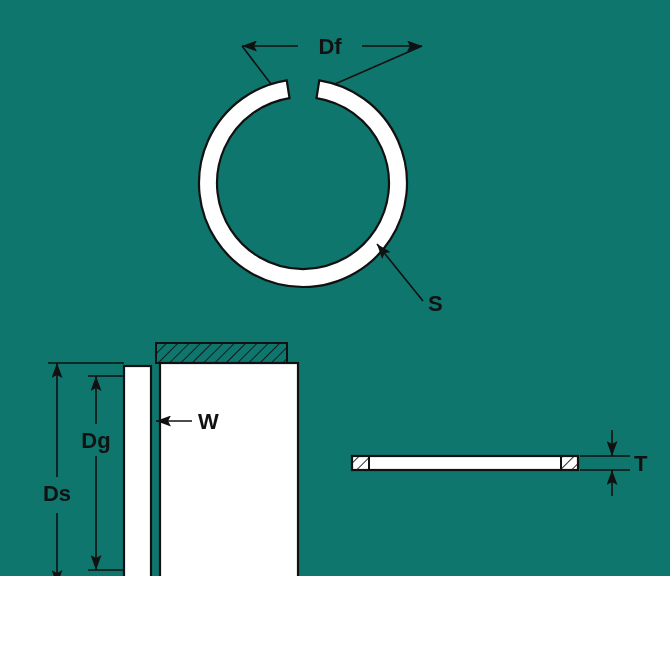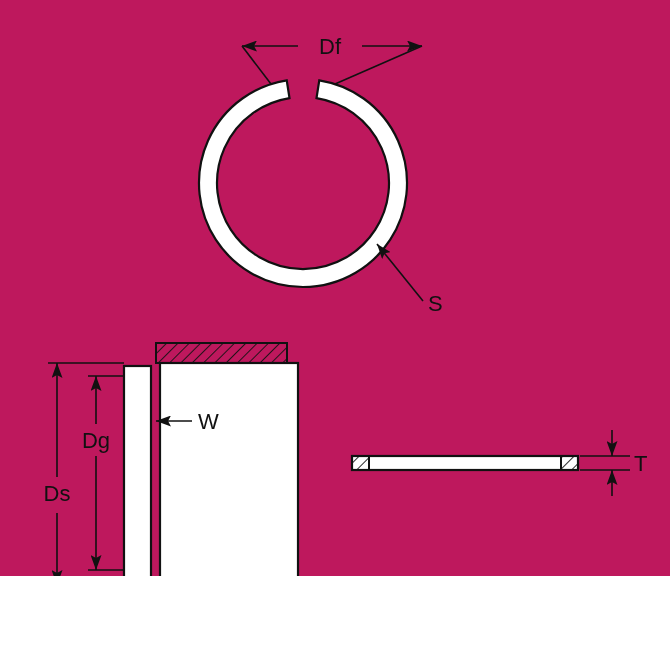--- a/index.html
+++ b/index.html
@@ -3,22 +3,23 @@
 <meta charset="utf-8">
 <style>
   html, body {
     margin: 0;
     padding: 0;
     background: #ffffff;
   }
   .canvas {
     width: 670px;
     height: 576px;
-    background: #be185d;
+    background: #0f766e;
     position: relative;
+    font-weight: bold;
   }
   svg { display: block; }
   .outline {
     fill: #ffffff;
     stroke: #111111;
     stroke-width: 2.2;
     stroke-linejoin: miter;
   }
   .hatched {
     fill: url(#hatch);

